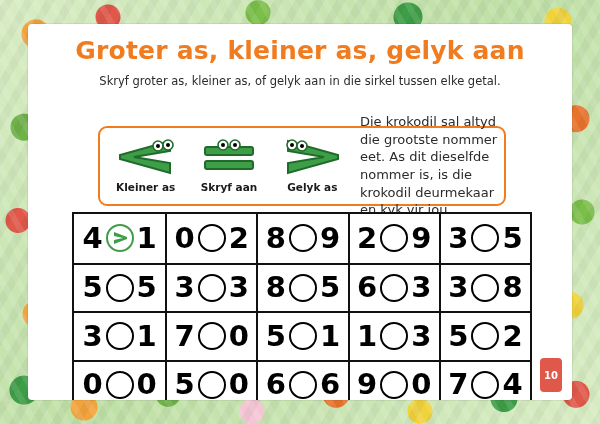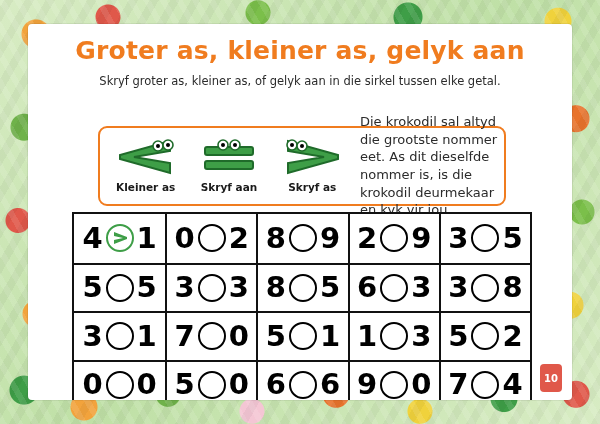--- a/index.html
+++ b/index.html
@@ -108,21 +108,21 @@
   }
   .circle{
     width:24px;height:24px;border:2px solid #000;border-radius:50%;
     display:flex;align-items:center;justify-content:center;
     background:#fff;
   }
   .circle.filled{border-color:#3e9e47;}
 
   .page-num{
     position:absolute;right:10px;bottom:8px;
-    width:22px;height:28px;border-radius:4px;background:#e0584a;
+    width:22px;height:34px;border-radius:4px;background:#e0584a;
     color:#fff;font-size:10px;font-weight:bold;
     display:flex;align-items:center;justify-content:center;
     font-family:"DejaVu Sans", sans-serif;
   }
   svg{display:block;}
 </style>
 </head>
 <body>
 
 <div class="page-bg"></div>
@@ -165,21 +165,21 @@
       <div class="key">
         <div class="glyph">
           <svg width="64" height="36" viewBox="0 0 64 36">
             <polygon points="8,2 8,12 44,18 8,24 8,34 58,20 58,16" fill="#3e9e47" stroke="#1f6b2a" stroke-width="2"></polygon>
             <circle cx="12" cy="6" r="5" fill="#fff" stroke="#1f6b2a" stroke-width="1.6"></circle>
             <circle cx="22" cy="7" r="5" fill="#fff" stroke="#1f6b2a" stroke-width="1.6"></circle>
             <circle cx="12" cy="6" r="2" fill="#000"></circle>
             <circle cx="22" cy="7" r="2" fill="#000"></circle>
           </svg>
         </div>
-        <div class="klabel">Skryf as</div>
+        <div class="klabel">Gelyk as</div>
       </div>
 
     </div>
     <div class="legend-note">Die krokodil sal altyd die grootste nommer eet. As dit dieselfde nommer is, is die krokodil deurmekaar en kyk vir jou.</div>
   </div>
 
   <div class="grid">
 
     <div class="row">
       <div class="cell">

